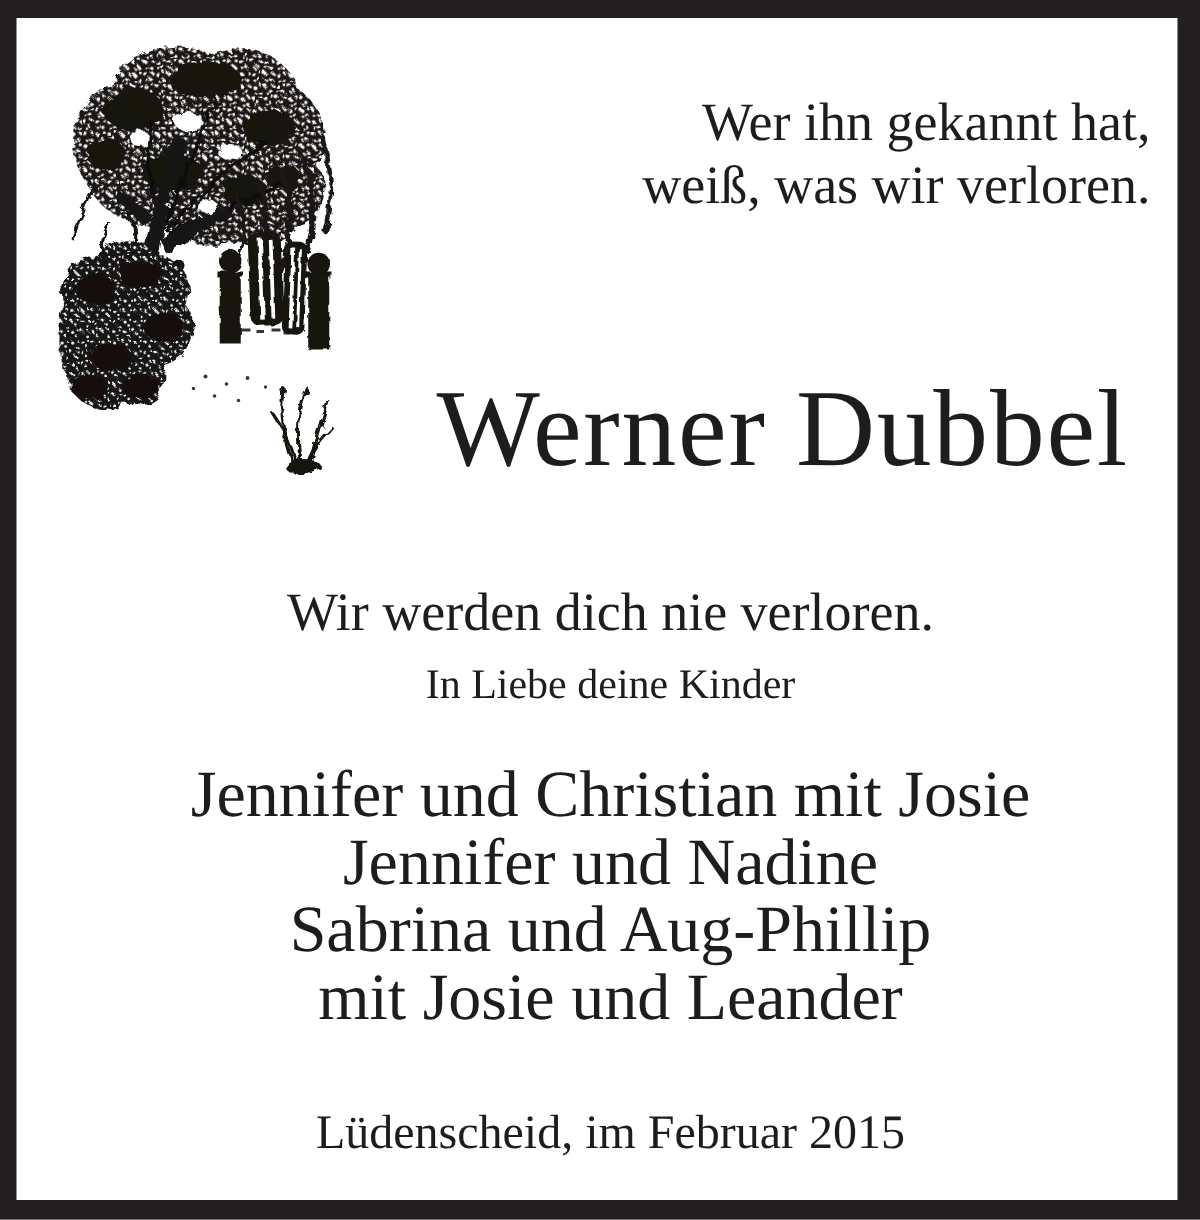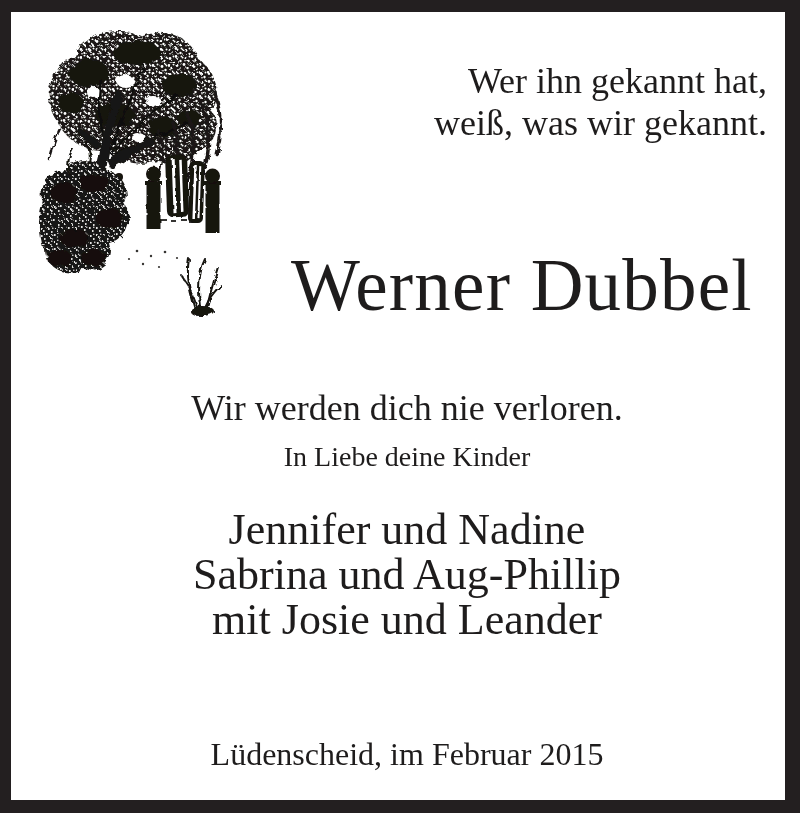--- a/index.html
+++ b/index.html
@@ -176,29 +176,30 @@
       <circle cx="126" cy="229" r="1.3"></circle>
       <circle cx="138" cy="235" r="1.1"></circle>
       <circle cx="104" cy="241" r="1.2"></circle>
       <circle cx="120" cy="244" r="1.1"></circle>
       <circle cx="90" cy="236" r="1.1"></circle>
     </g>
   </svg>
 
   <div class="quote">
     <div>Wer ihn gekannt hat,</div>
-    <div>weiß, was wir gekannt.</div>
+    <div>weiß, was wir verloren.</div>
   </div>
 
   <h1 class="name">Werner Dubbel</h1>
 
   <div class="centered tribute-1">Wir werden dich nie verloren.</div>
   <div class="centered tribute-2">In Liebe deine Kinder</div>
 
   <div class="centered family">
+    <div>Jennifer und Christian mit Josie</div>
     <div>Jennifer und Nadine</div>
     <div>Sabrina und Aug-Phillip</div>
     <div>mit Josie und Leander</div>
   </div>
 
   <div class="centered dateline">Lüdenscheid, im Februar 2015</div>
 
 </div>
 
 </body></html>

